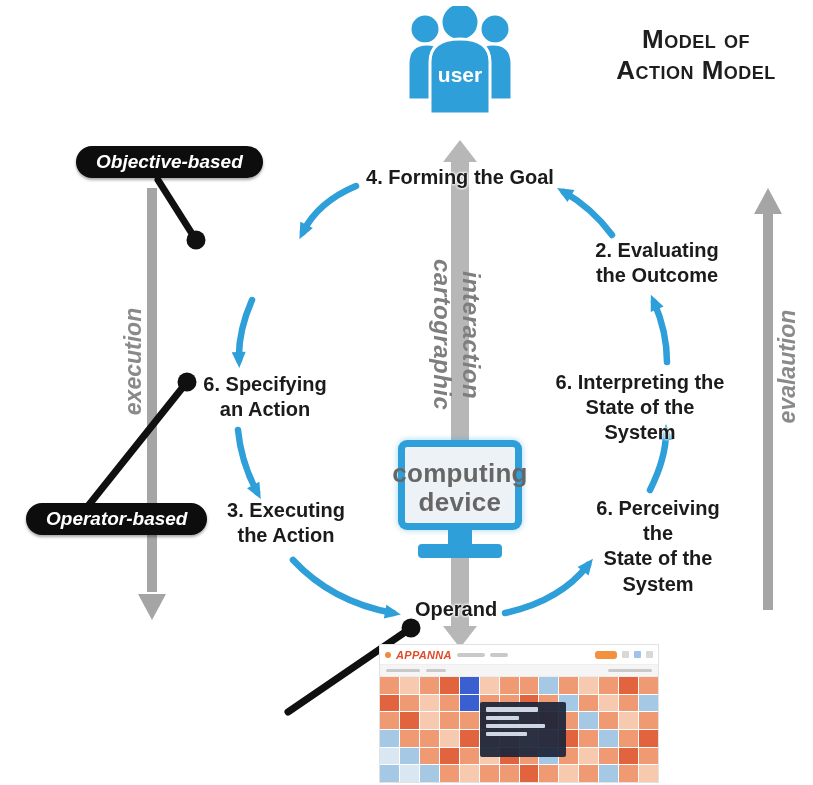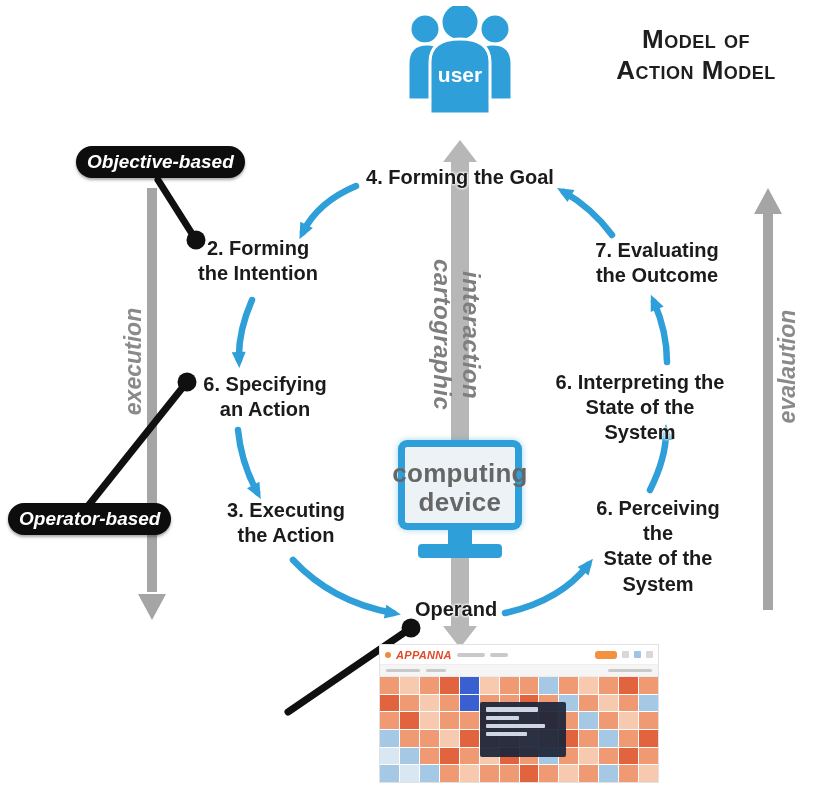--- a/index.html
+++ b/index.html
@@ -55,25 +55,25 @@
   .monitor-neck{left:448px;top:530px;width:24px;height:14px;background:#2e9fd8;}
   .monitor-base{left:418px;top:544px;width:84px;height:14px;background:#2e9fd8;border-radius:4px;}
   .device-label{
     left:460px;top:459px;transform:translateX(-50%);text-align:center;white-space:pre-line;
     font-weight:bold;font-size:26px;line-height:1.1;color:#666;letter-spacing:.3px;
   }
 
   
   .callout{
     background:#0d0d0d;color:#ffffff;font-weight:bold;font-style:italic;font-size:19px;
-    padding:5px 11px;border-radius:18px;white-space:nowrap;
+    padding:5px 20px;border-radius:18px;white-space:nowrap;
     box-shadow:0 2px 3px rgba(0,0,0,.35);
   }
   .callout1{left:76px;top:146px;}
-  .callout2{left:8px;top:503px;}
+  .callout2{left:26px;top:503px;}
   .callout3{left:179px;top:706px;}
 
   
   .appshot{left:380px;top:645px;width:278px;height:137px;background:#fff;
     box-shadow:0 0 0 1px #e2e2e2;display:flex;flex-direction:column;}
   .appshot-header{height:19px;display:flex;align-items:center;gap:5px;padding:0 5px;background:#fff;border-bottom:1px solid #eee;}
   .appshot-logo{color:#e04a2a;font-weight:bold;font-style:italic;font-size:11px;letter-spacing:.3px;}
   .logo-dot{width:6px;height:6px;border-radius:50%;background:#f08a3c;}
   .hbar{height:4px;background:#c9c9c9;border-radius:2px;}
   .push{margin-left:auto;}
@@ -150,32 +150,30 @@
     </g>
     <text x="70" y="76" text-anchor="middle" fill="#ffffff" font-family="Liberation Sans, sans-serif" font-size="21" font-weight="bold">user</text>
   </svg>
 
   <div class="abs title">
     <div>Model of</div>
     <div>Action Model</div>
   </div>
 
   <div class="abs stage stage1">4. Forming the Goal</div>
-  <div class="abs stage stage2">2. Forming
-the Intention</div>
   <div class="abs stage stage3">6. Specifying
 an Action</div>
   <div class="abs stage stage4">3. Executing
 the Action</div>
   <div class="abs stage stage-operand">Operand</div>
   <div class="abs stage stage5">6. Perceiving the
 State of the System</div>
   <div class="abs stage stage6">6. Interpreting the
 State of the System</div>
-  <div class="abs stage stage7">7. Evaluating
+  <div class="abs stage stage7">2. Evaluating
 the Outcome</div>
 
   <div class="abs side-label side-left">execution</div>
   <div class="abs side-label side-right">evalaution</div>
 
   <div class="abs center-vertical">cartographic
 interaction</div>
 
   <div class="abs monitor">
     <div class="screen"></div>

